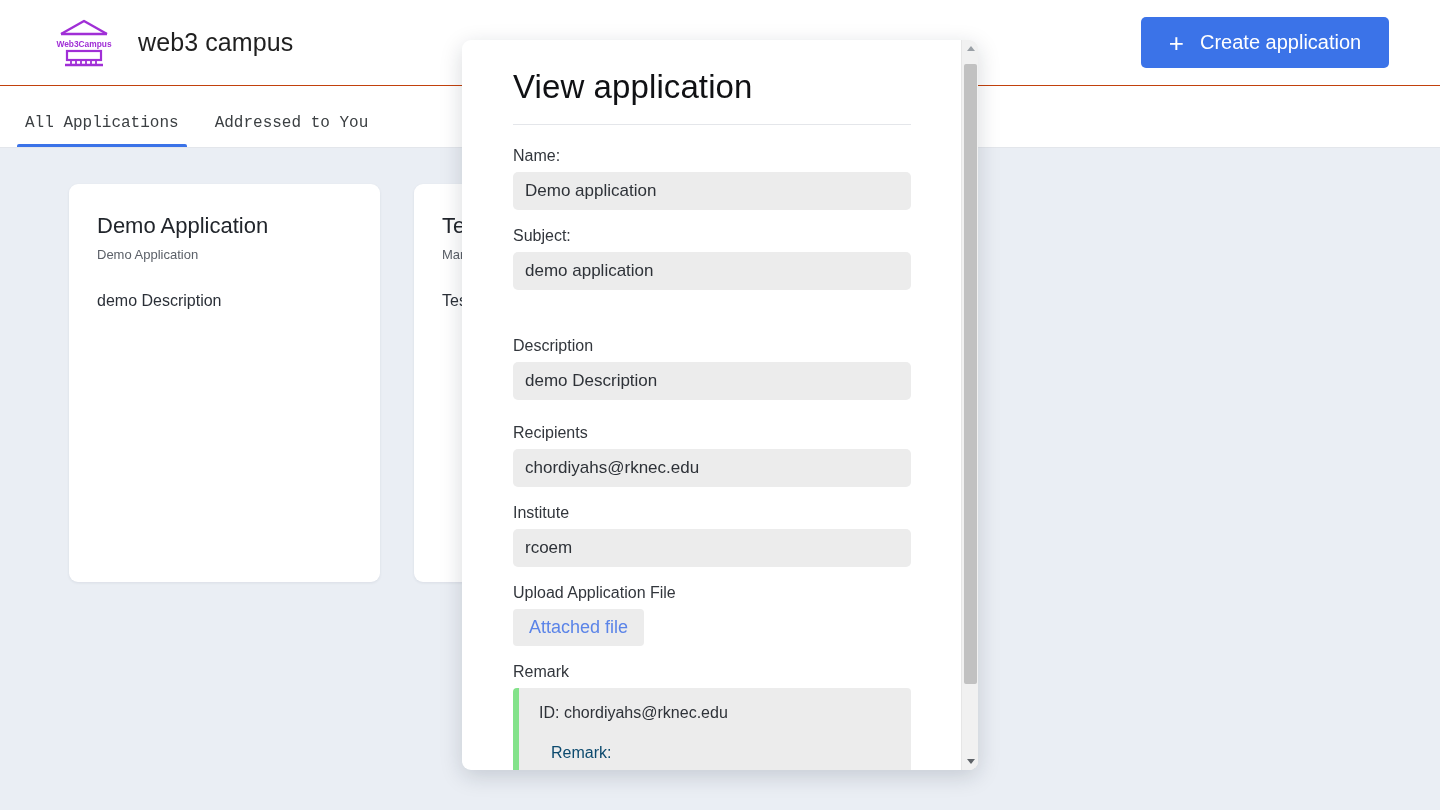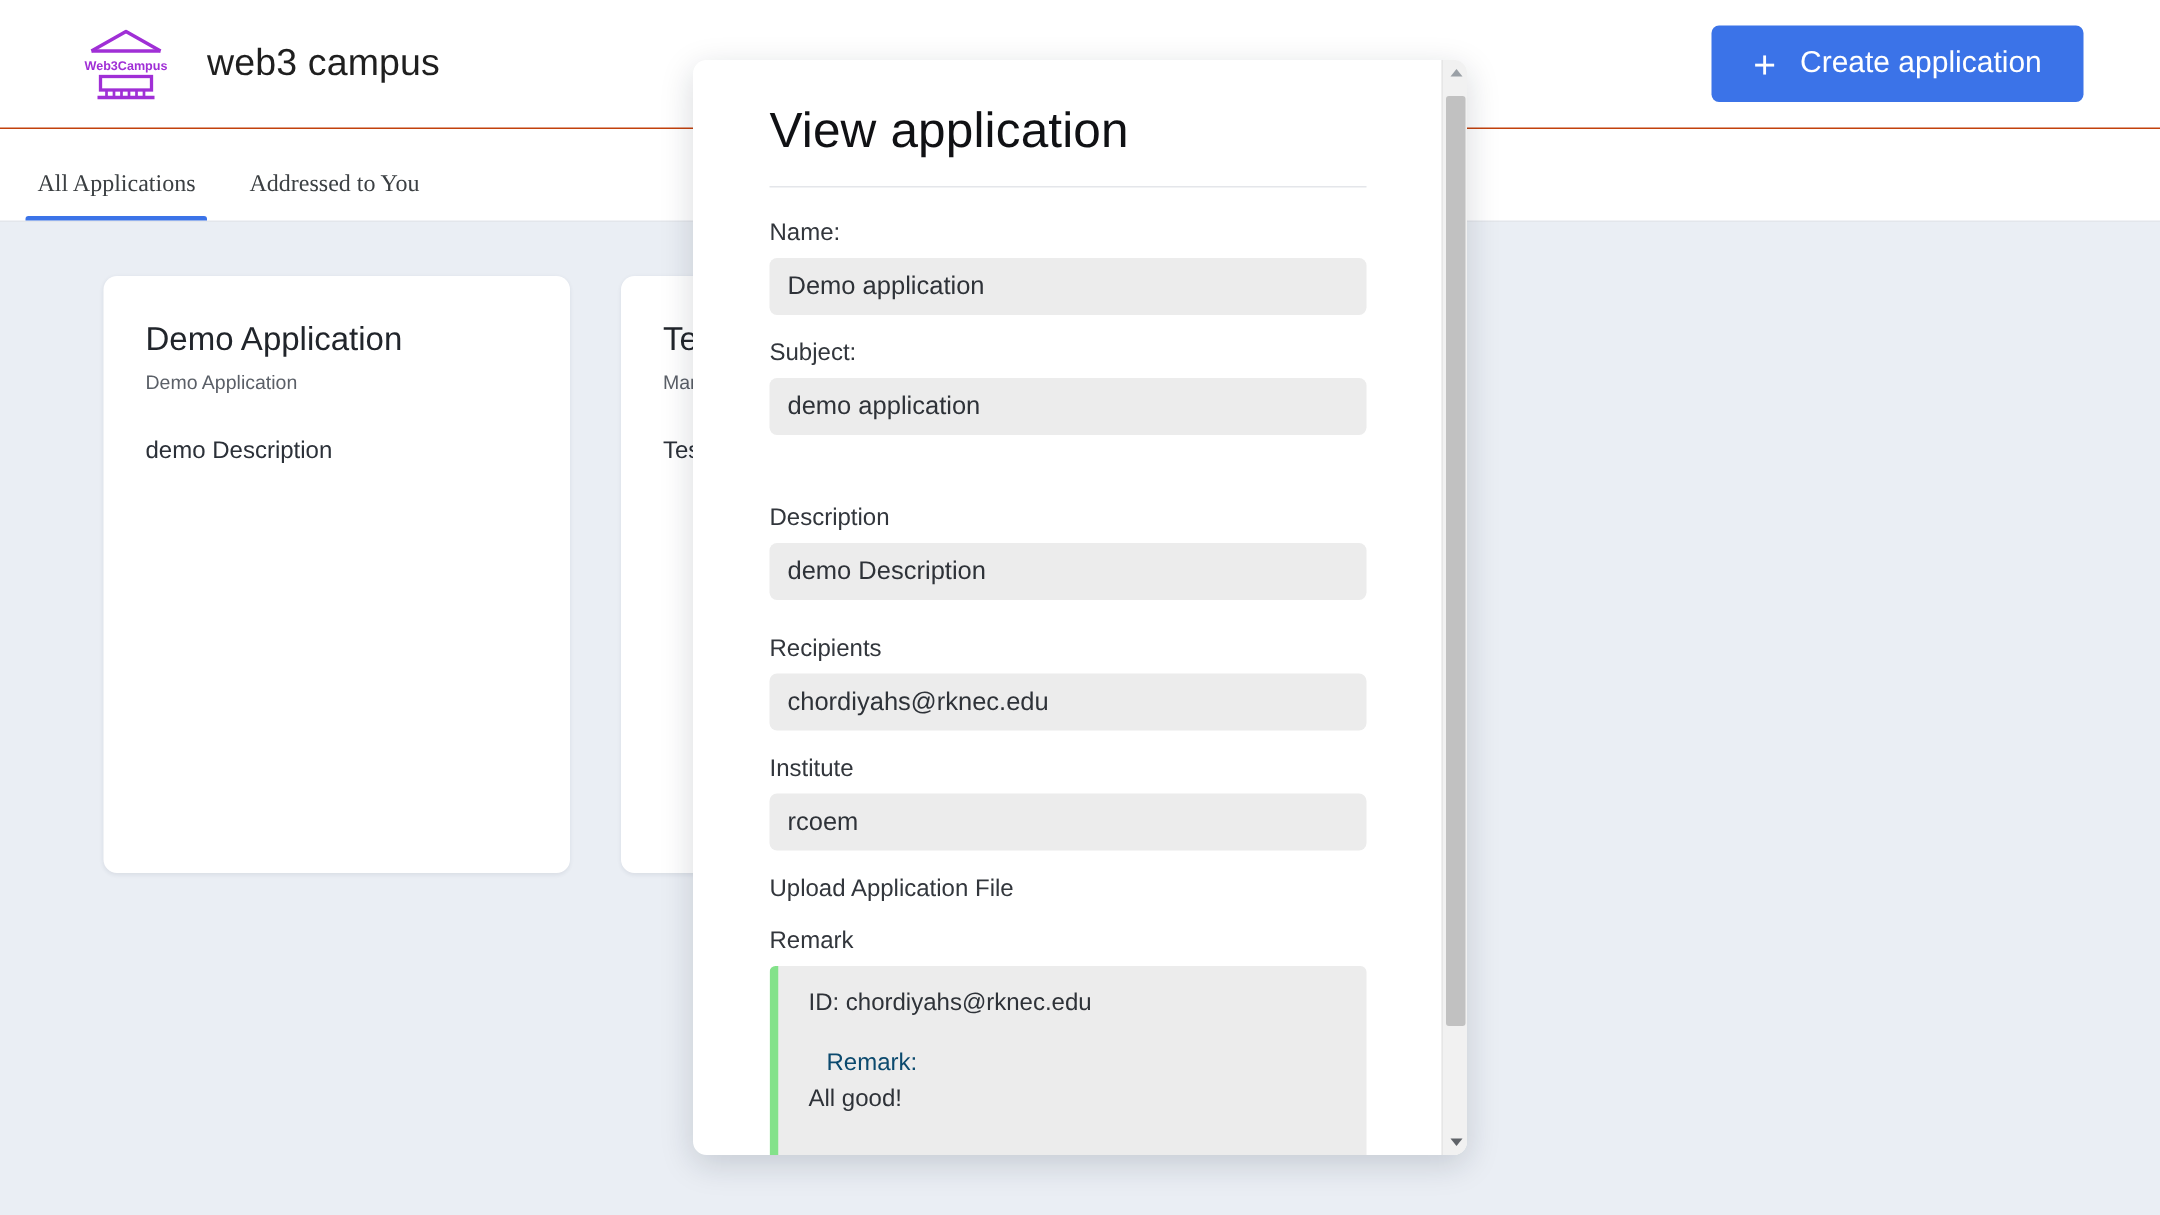--- a/index.html
+++ b/index.html
@@ -53,21 +53,21 @@
     display: flex; align-items: flex-end;
     padding-left: 17px;
   }
   .tab {
     position: relative;
     font-size: 16px; color: #3c4043;
     padding: 0 8px 15px 8px;
     margin-right: 20px;
     cursor: pointer;
     background: none; border: none;
-    font-family: Liberation Serif, serif;
+    font-family: Liberation Mono, monospace;
   }
   .tab.active::after {
     content: ""; position: absolute;
     left: 0; right: 0; bottom: 0; height: 3px;
     background: #3b73e8; border-radius: 2px 2px 0 0;
   }
 
   
   .cards {
     position: absolute; top: 149px; left: 0;
@@ -264,20 +264,23 @@
         <div class="field-value">chordiyahs@rknec.edu</div>
       </div>
 
       <div class="field-group">
         <label class="field-label">Institute</label>
         <div class="field-value">rcoem</div>
       </div>
 
       <div class="field-group">
         <label class="field-label">Upload Application File</label>
+        <button class="attached-btn">
+          <span>Attached file</span>
+        </button>
       </div>
 
       <div class="field-group">
         <label class="field-label">Remark</label>
         <div class="remark-box">
           <p class="remark-line">ID: chordiyahs@rknec.edu</p>
           <p class="remark-sub">Remark:</p>
           <p class="remark-line">All good!</p>
         </div>
       </div>

